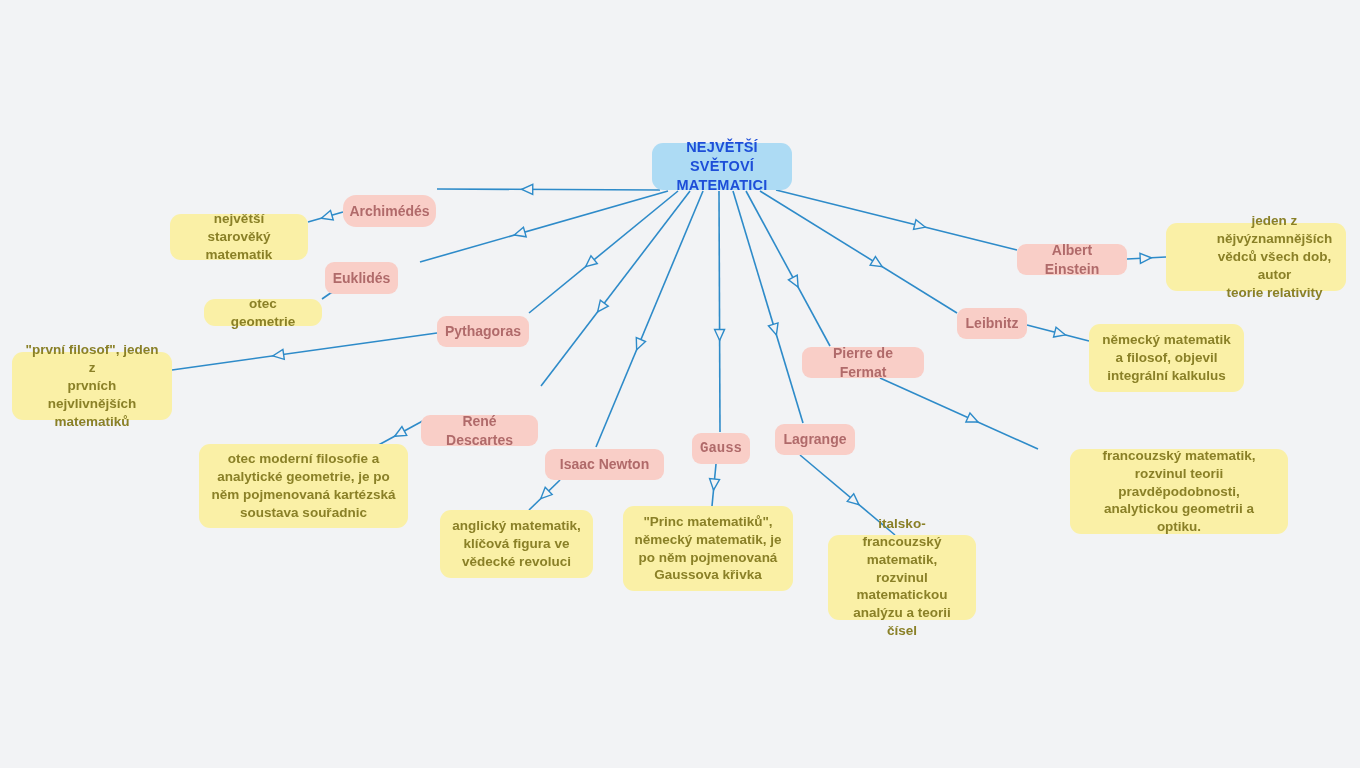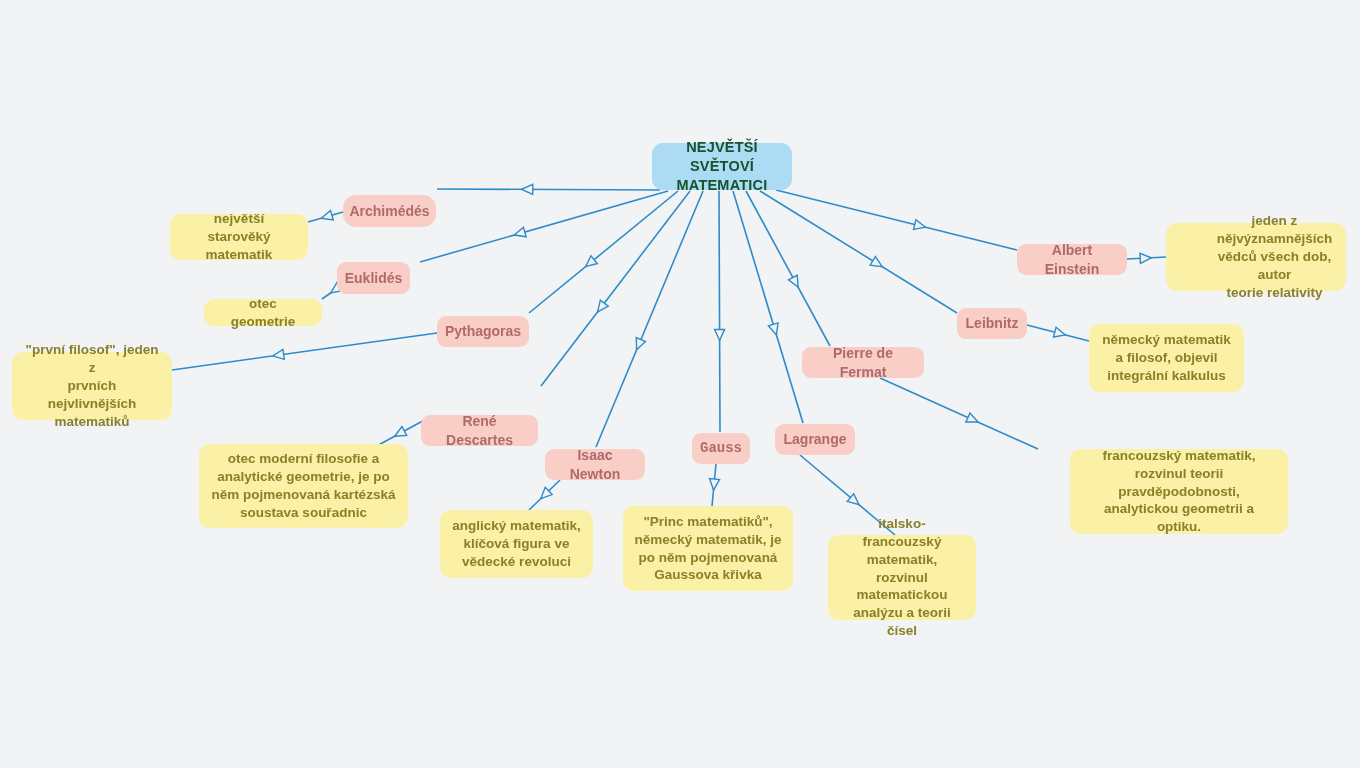--- a/index.html
+++ b/index.html
@@ -34,21 +34,21 @@
     text-align: center;
     display: flex;
     align-items: center;
     justify-content: center;
     line-height: 1.32;
     white-space: pre-line;
     padding: 5px 11px;
   }
   .node.root {
     background: #ADDBF4;
-    color: #14532d;
+    color: #1d4ed8;
     font-weight: bold;
     font-size: 14.5px;
     letter-spacing: 0.2px;
     border-radius: 11px;
   }
   .node.person {
     background: #F9CEC7;
     color: #B06A6A;
     font-weight: bold;
     font-size: 14px;
@@ -143,24 +143,24 @@
         <polygon points="0,0 -11,-5 -11,5" fill="#F2F3F5" stroke="#2E8BC9" stroke-width="1.4" transform="translate(1065.44,334.92) rotate(14.470294100065889)"></polygon>
       </g>
       <g>
         <line x1="1127" y1="259" x2="1166" y2="257" stroke="#2E8BC9" stroke-width="1.6"></line>
         <polygon points="0,0 -11,-5 -11,5" fill="#F2F3F5" stroke="#2E8BC9" stroke-width="1.4" transform="translate(1151.18,257.76) rotate(-2.935673446421173)"></polygon>
       </g>
     </svg>
   <div id="node-layer">
       <div class="node root" style="left: 652px; top: 143px; width: 140px; height: 47px;">NEJVĚTŠÍ SVĚTOVÍ MATEMATICI</div>
       <div class="node person" style="left: 343px; top: 195px; width: 93px; height: 32px; border-radius: 13px;">Archimédés</div>
-      <div class="node person" style="left: 337px; top: 262px; width: 73px; height: 32px;">Euklidés</div>
+      <div class="node person" style="left: 325px; top: 262px; width: 73px; height: 32px;">Euklidés</div>
       <div class="node person" style="left: 437px; top: 316px; width: 92px; height: 31px;">Pythagoras</div>
       <div class="node person" style="left: 421px; top: 402px; width: 117px; height: 31px; margin-top: 13px;">René Descartes</div>
-      <div class="node person" style="left: 545px; top: 449px; width: 100px; height: 31px;">Isaac Newton</div>
+      <div class="node person" style="left: 545px; top: 449px; width: 119px; height: 31px;">Isaac Newton</div>
       <div class="node person" style="left: 692px; top: 433px; width: 58px; height: 31px; font-family: Liberation Mono, monospace;">Gauss</div>
       <div class="node person" style="left: 775px; top: 424px; width: 80px; height: 31px;">Lagrange</div>
       <div class="node person" style="left: 802px; top: 347px; width: 122px; height: 31px;">Pierre de Fermat</div>
       <div class="node person" style="left: 957px; top: 308px; width: 70px; height: 31px;">Leibnitz</div>
       <div class="node person" style="left: 1017px; top: 244px; width: 110px; height: 31px;">Albert Einstein</div>
       <div class="node desc" style="left: 170px; top: 214px; width: 138px; height: 46px;">největší starověký
 matematik</div>
       <div class="node desc" style="left: 204px; top: 299px; width: 118px; height: 27px;">otec geometrie</div>
       <div class="node desc" style="left: 12px; top: 352px; width: 160px; height: 68px;">"první filosof", jeden z
 prvních nejvlivnějších

